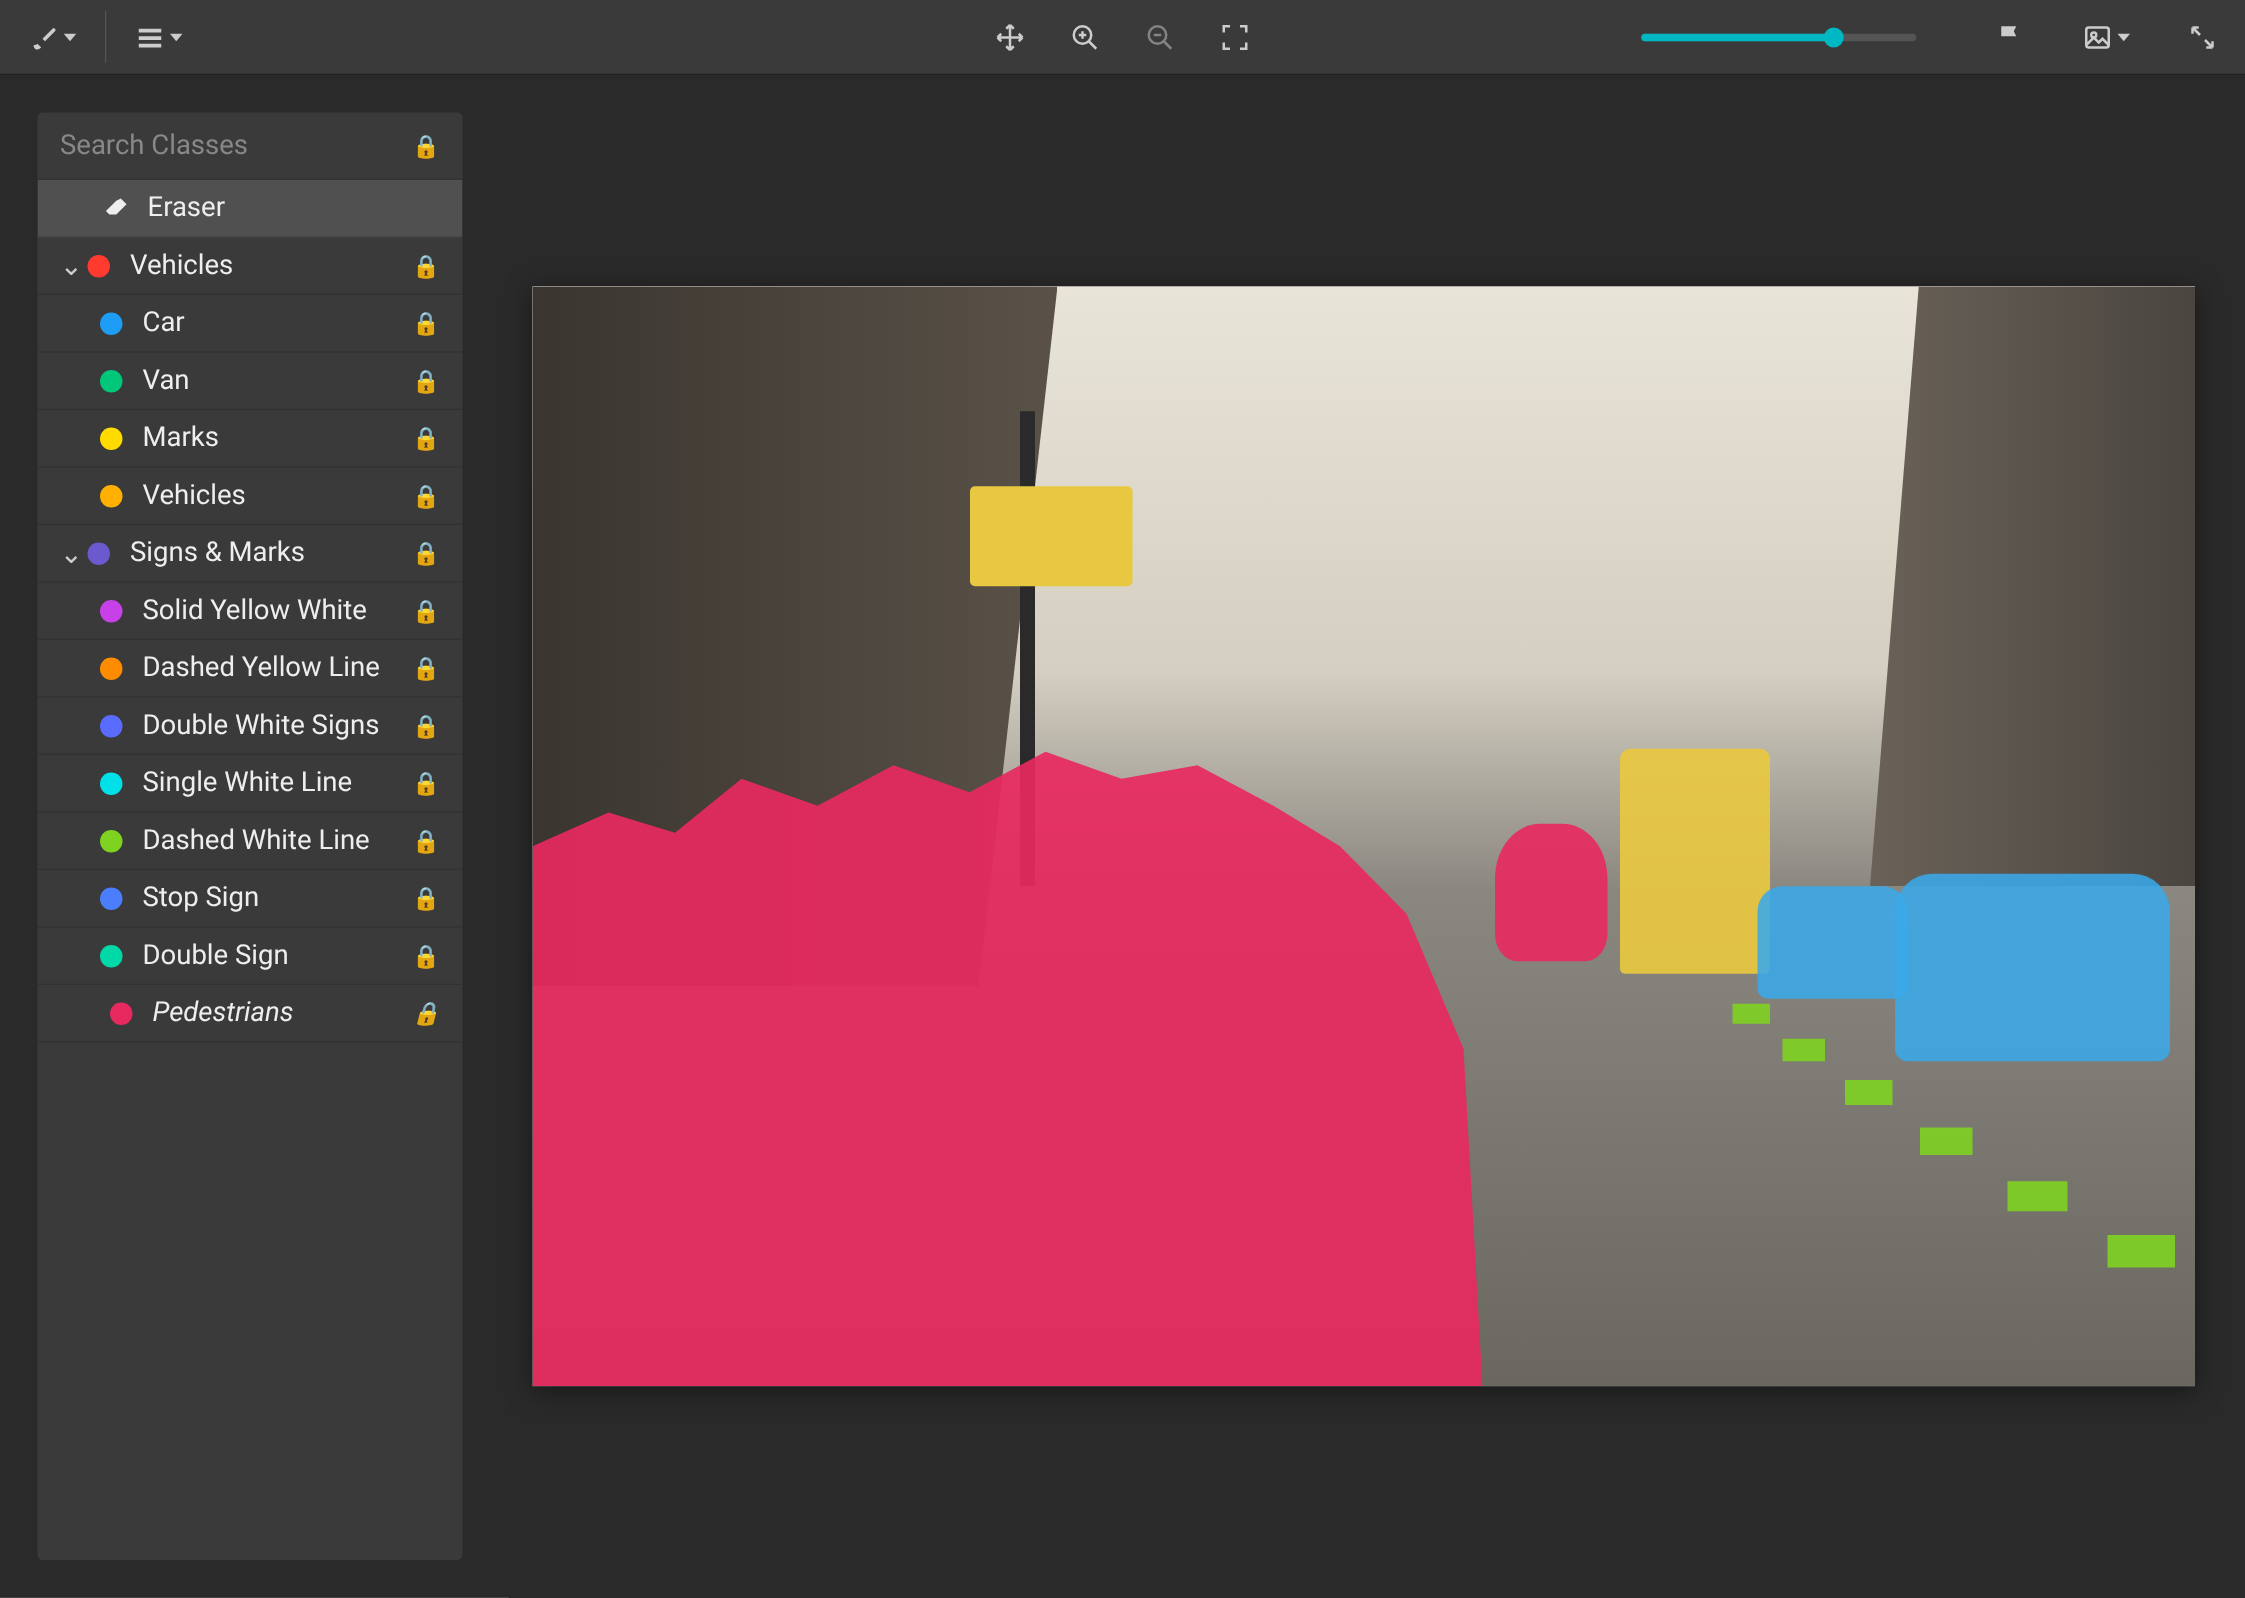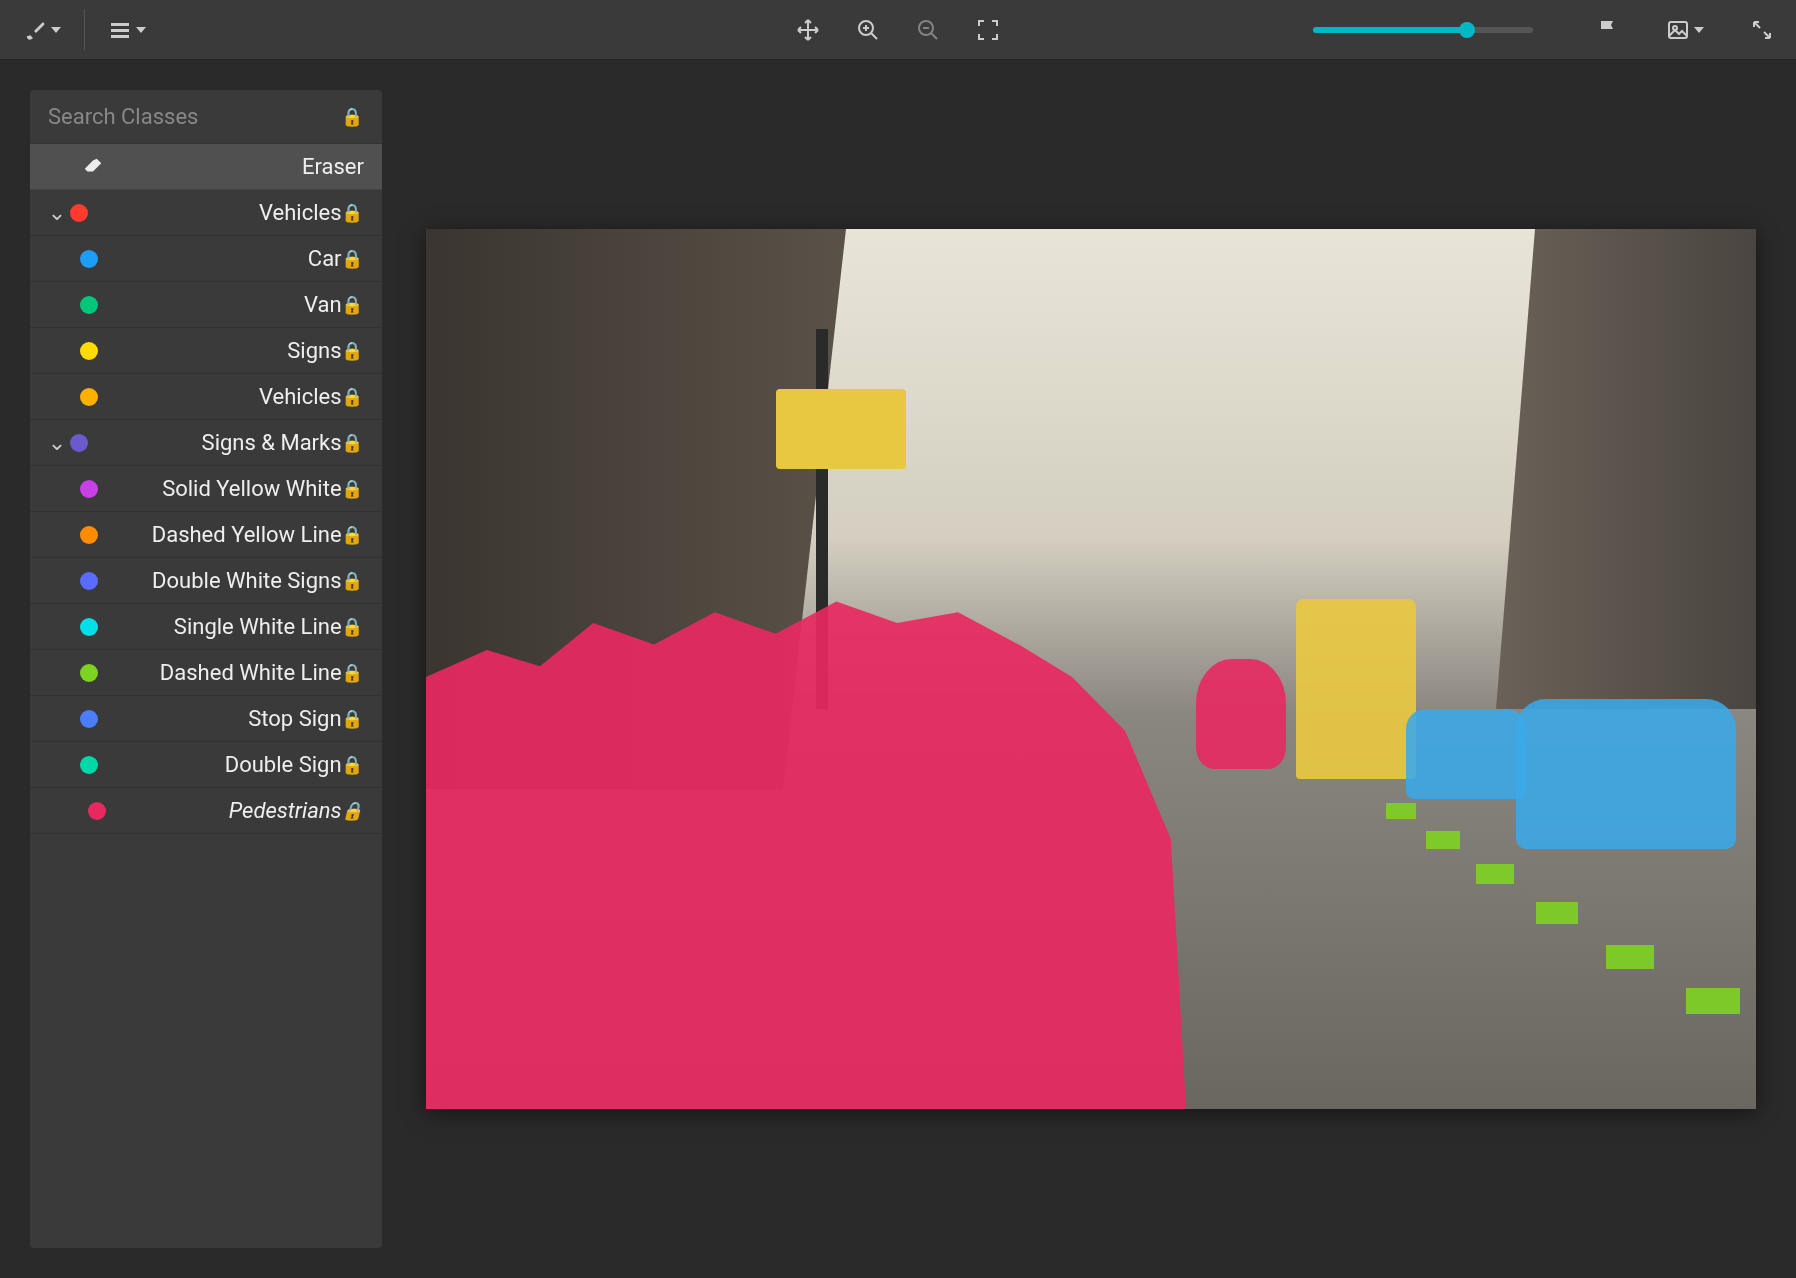--- a/index.html
+++ b/index.html
@@ -11,26 +11,26 @@
 .tb-btn { width:44px; height:44px; display:flex; align-items:center; justify-content:center; color:#ccc; cursor:pointer; border-radius:4px; }
 .tb-btn svg { width:24px; height:24px; stroke:#ccc; fill:none; stroke-width:2; }
 .tb-btn.filled svg { fill:#ccc; stroke:none; }
 .tb-center { position:absolute; left:50%; transform:translateX(-50%); display:flex; gap:16px; }
 .tb-right { margin-left:auto; display:flex; align-items:center; gap:12px; }
 .slider-wrap { width:220px; height:6px; background:#555; border-radius:3px; position:relative; margin-right:20px; }
 .slider-fill { position:absolute; left:0; top:0; height:100%; background:#00b8c4; border-radius:3px; width:70%; }
 .slider-thumb { position:absolute; width:16px; height:16px; background:#00b8c4; border-radius:50%; top:50%; transform:translate(-50%,-50%); left:70%; }
 .caret { width:0; height:0; border-left:5px solid transparent; border-right:5px solid transparent; border-top:6px solid #ccc; margin-left:4px; }
 .main { flex:1; display:flex; overflow:hidden; }
-.sidebar { width:378px; background:#3a3a3a; display:flex; flex-direction:column; margin:30px 4px 30px 30px; border-radius:4px; overflow:hidden; }
+.sidebar { width:378px; background:#3a3a3a; display:flex; flex-direction:column; margin:30px 16px 30px 30px; border-radius:4px; overflow:hidden; }
 .search-row { display:flex; align-items:center; padding:14px 18px; border-bottom:1px solid #333; }
 .search-input { flex:1; background:transparent; border:none; color:#aaa; font-size:22px; outline:none; }
 .search-input::placeholder { color:#888; }
 .lock { color:#ccc; font-size:18px; }
-.class-list { flex:1; overflow-y:auto;text-align:right; }
+.class-list { flex:1; overflow-y:auto; }
 .class-row { display:flex; align-items:center; padding:10px 18px 10px 18px; color:#eee; font-size:22px; cursor:pointer; border-bottom:1px solid rgba(0,0,0,0.15); }
 .class-row.eraser { background:#505050; padding-left:52px; }
 .class-row.group { padding-left:40px; }
 .class-row.child { padding-left:50px; }
 .class-row.top { padding-left:58px;font-style:italic; }
 .chev { width:18px; display:inline-flex; justify-content:center; margin-right:10px; color:#ccc; position:absolute; left:18px; }
 .class-row { position:relative; }
 .dot { width:18px; height:18px; border-radius:50%; margin-right:16px; flex-shrink:0; }
 .label { flex:1; white-space:nowrap; overflow:hidden; text-overflow:ellipsis; }
 .canvas-area { flex:1; display:flex; align-items:center; justify-content:center; padding:40px; }
@@ -161,21 +161,21 @@
           <span class="label">Car</span>
           <span class="lock">🔒</span>
         </div>
         <div class="class-row child">
           <span class="dot" style="background:#00c77a"></span>
           <span class="label">Van</span>
           <span class="lock">🔒</span>
         </div>
         <div class="class-row child">
           <span class="dot" style="background:#ffdb00"></span>
-          <span class="label">Signs</span>
+          <span class="label">Marks</span>
           <span class="lock">🔒</span>
         </div>
         <div class="class-row child">
           <span class="dot" style="background:#ffb000"></span>
           <span class="label">Vehicles</span>
           <span class="lock">🔒</span>
         </div>
 
         <div class="class-row group">
           <span class="chev">⌄</span>

